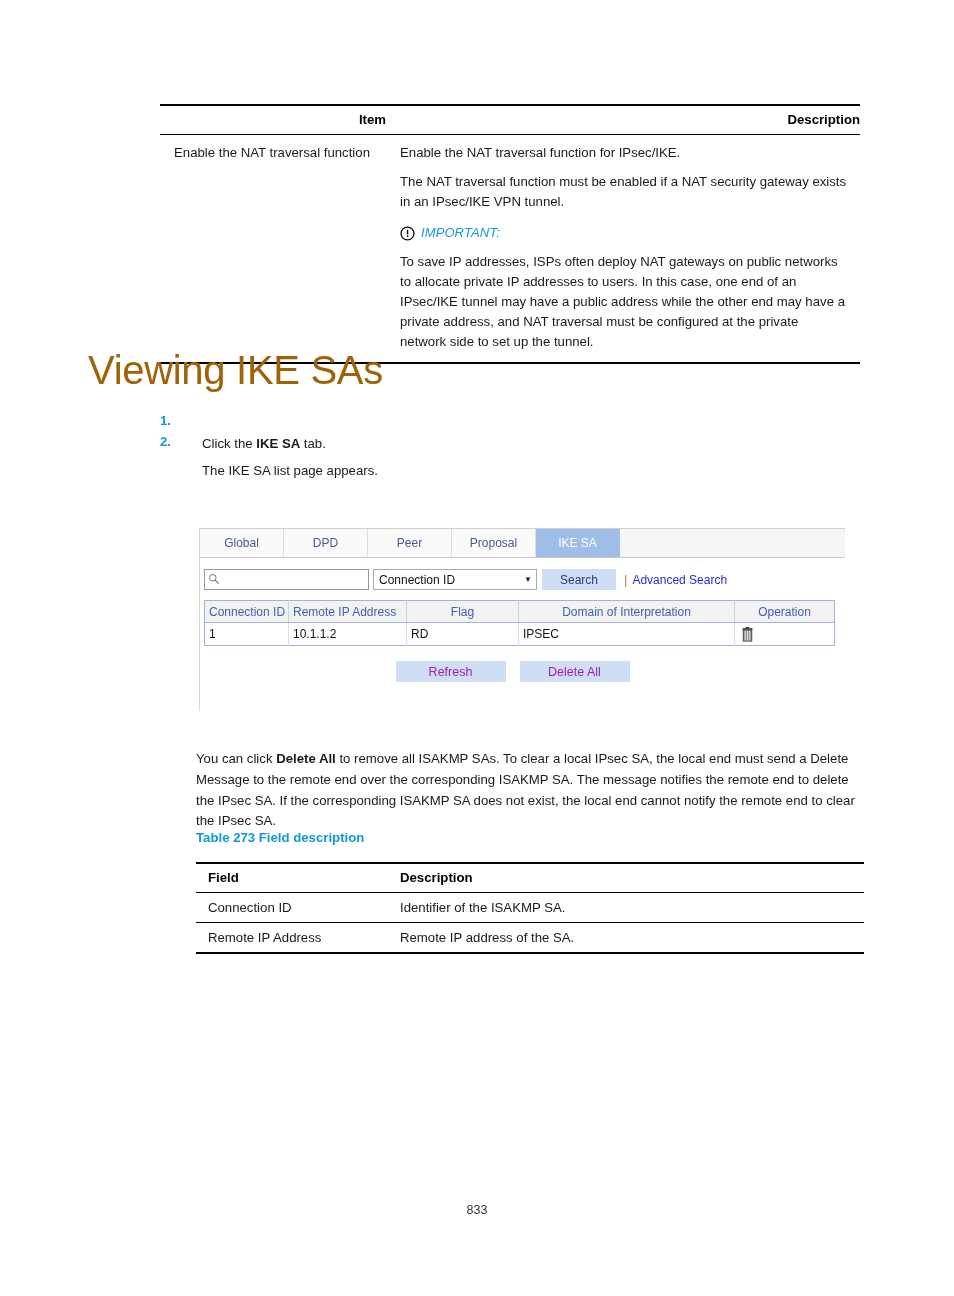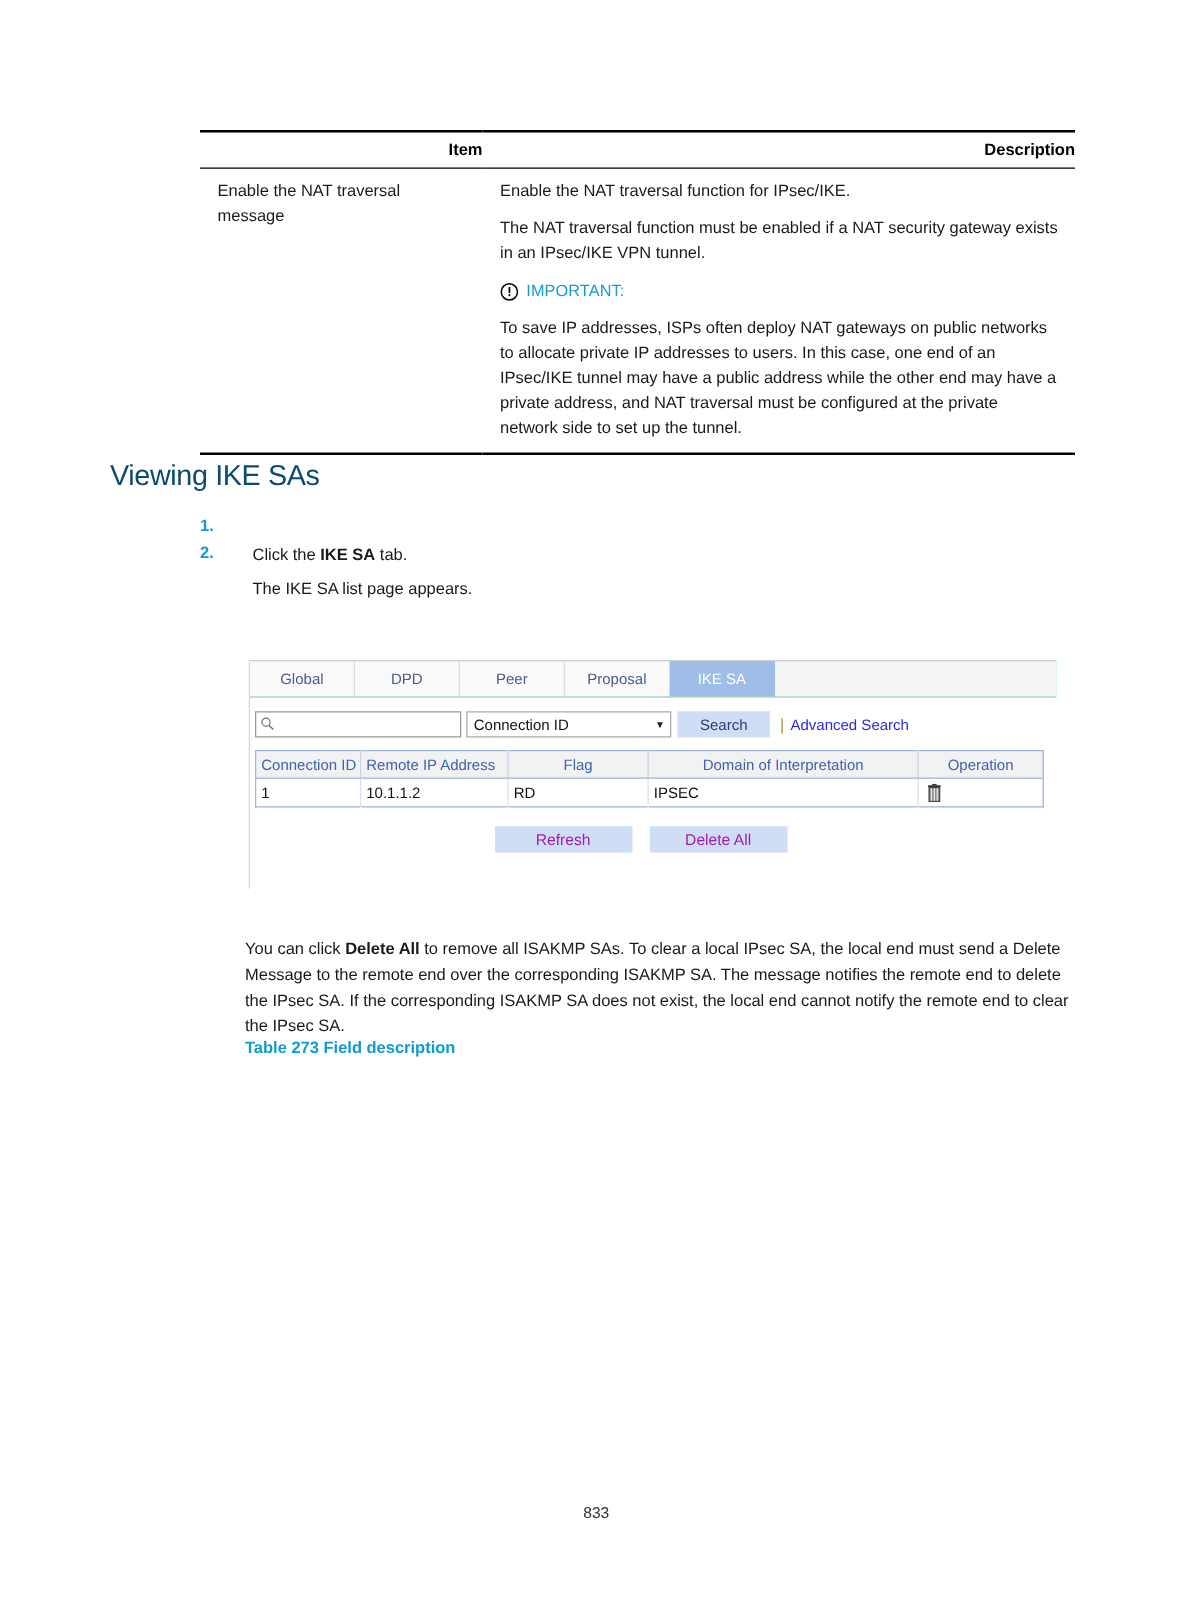--- a/index.html
+++ b/index.html
@@ -54,40 +54,41 @@
   }
   #top-table .col-item { width: 200px; }
   #top-table p { margin: 0 0 9px 0; }
   #top-table p:last-child { margin-bottom: 0; }
 
   .important-line {
     display: flex;
     align-items: center;
     gap: 6px;
     margin: 11px 0 9px 0;
+    font-style: italic;
   }
   .important-label {
     color: #149AD4;
     font-size: 13px;
     letter-spacing: .1px;
   }
   .icon-important {
     width: 15px;
     height: 15px;
     flex: 0 0 auto;
   }
 
   
   #page-heading {
     position: absolute;
     left: 88px;
-    top: 367px;
-    font-size: 23px;
+    top: 348px;
+    font-size: 40px;
     font-weight: normal;
-    color: #0c4a6e;
+    color: #a16207;
     letter-spacing: -0.3px;
     margin: 0;
     font-family: "Liberation Sans", sans-serif;
   }
 
   
   #steps {
     position: absolute;
     left: 160px;
     top: 413px;
@@ -378,21 +379,21 @@
   <div id="top-table">
     <table>
       <thead>
         <tr>
           <th class="col-item">Item</th>
           <th>Description</th>
         </tr>
       </thead>
       <tbody>
         <tr class="body-row">
-          <td class="col-item">Enable the NAT traversal message</td>
+          <td class="col-item">Enable the NAT traversal function</td>
           <td>
             <p>Enable the NAT traversal function for IPsec/IKE.</p>
             <p>The NAT traversal function must be enabled if a NAT security gateway exists in an IPsec/IKE VPN tunnel.</p>
             <div class="important-line">
               <svg class="icon-important" viewBox="0 0 16 16">
                 <circle cx="8" cy="8" r="6.9" fill="none" stroke="#000" stroke-width="1.3"></circle>
                 <rect x="7.3" y="3.9" width="1.5" height="5" fill="#000"></rect>
                 <rect x="7.3" y="10" width="1.5" height="1.6" fill="#000"></rect>
               </svg>
               <span class="important-label">IMPORTANT:</span>
@@ -485,16 +486,36 @@
     <div class="fig-buttons">
       <div class="btn-blue">Refresh</div>
       <div class="btn-blue">Delete All</div>
     </div>
   </div>
 
   <p id="post-para"><span>You can click </span><b>Delete All</b><span> to remove all ISAKMP SAs. To clear a local IPsec SA, the local end must send a Delete Message to the remote end over the corresponding ISAKMP SA. The message notifies the remote end to delete the IPsec SA. If the corresponding ISAKMP SA does not exist, the local end cannot notify the remote end to clear the IPsec SA.</span></p>
 
   <div id="table-caption">Table 273 Field description</div>
 
+  <div id="field-table">
+    <table>
+      <thead>
+        <tr>
+          <th class="col-field">Field</th>
+          <th>Description</th>
+        </tr>
+      </thead>
+      <tbody>
+        <tr>
+          <td class="col-field">Connection ID</td>
+          <td>Identifier of the ISAKMP SA.</td>
+        </tr>
+        <tr>
+          <td class="col-field">Remote IP Address</td>
+          <td>Remote IP address of the SA.</td>
+        </tr>
+      </tbody>
+    </table>
+  </div>
 
   <div id="page-number">833</div>
 
 </div>
 
 </body></html>

